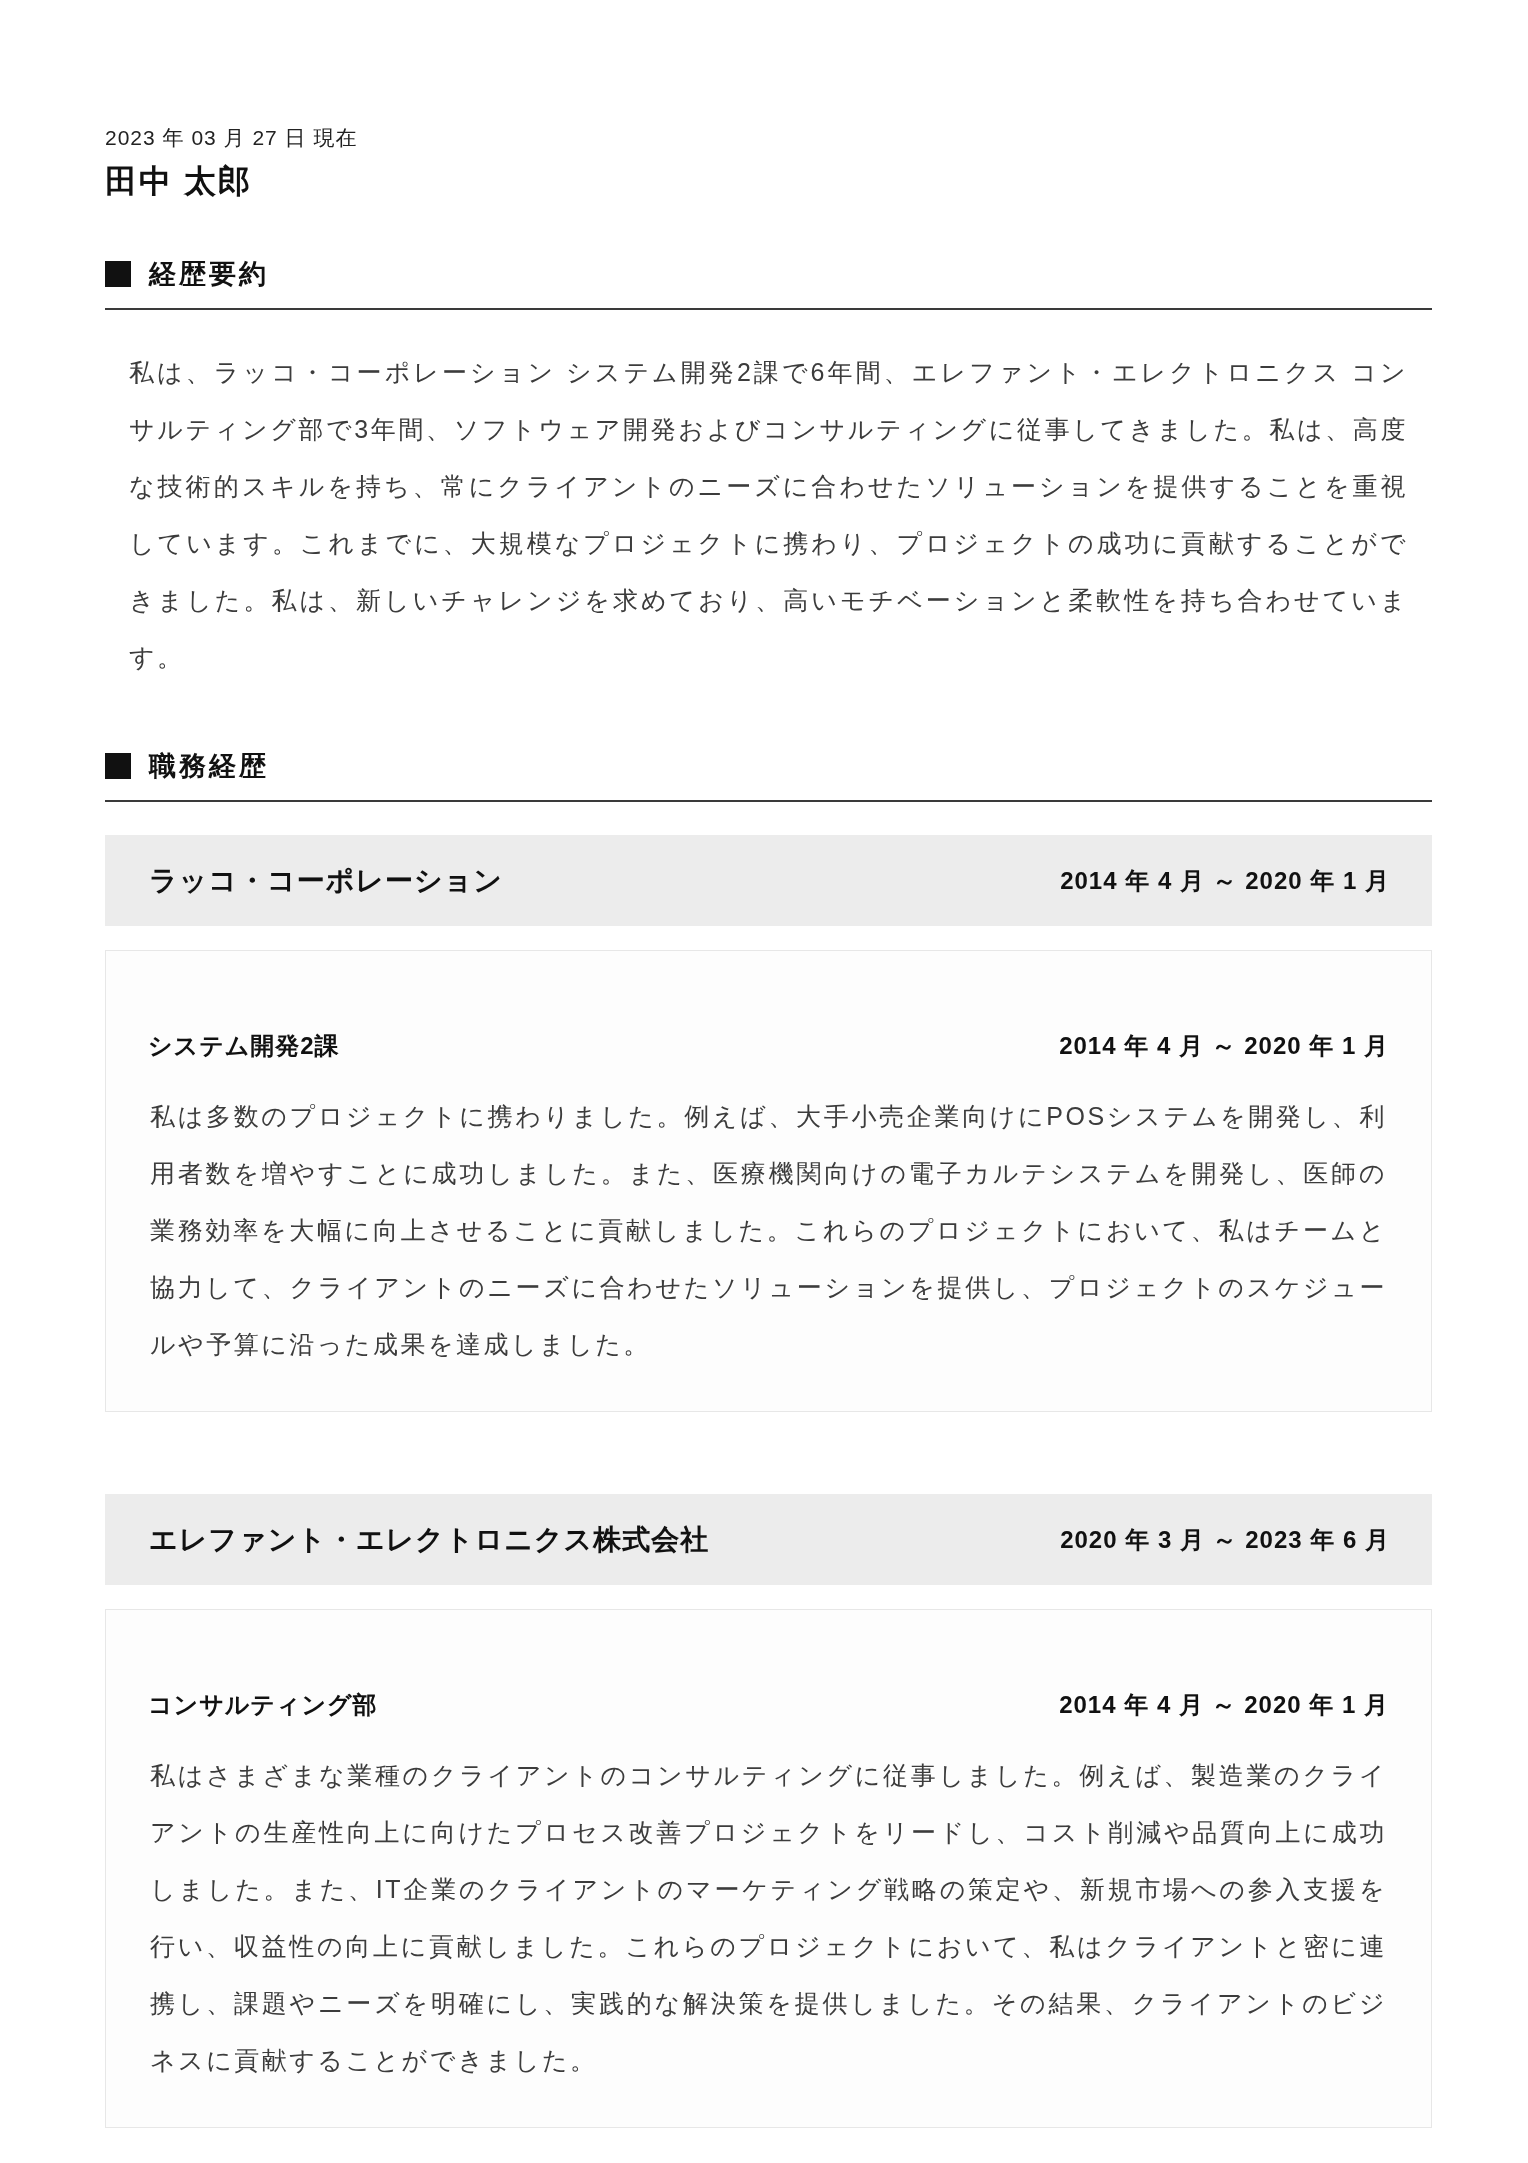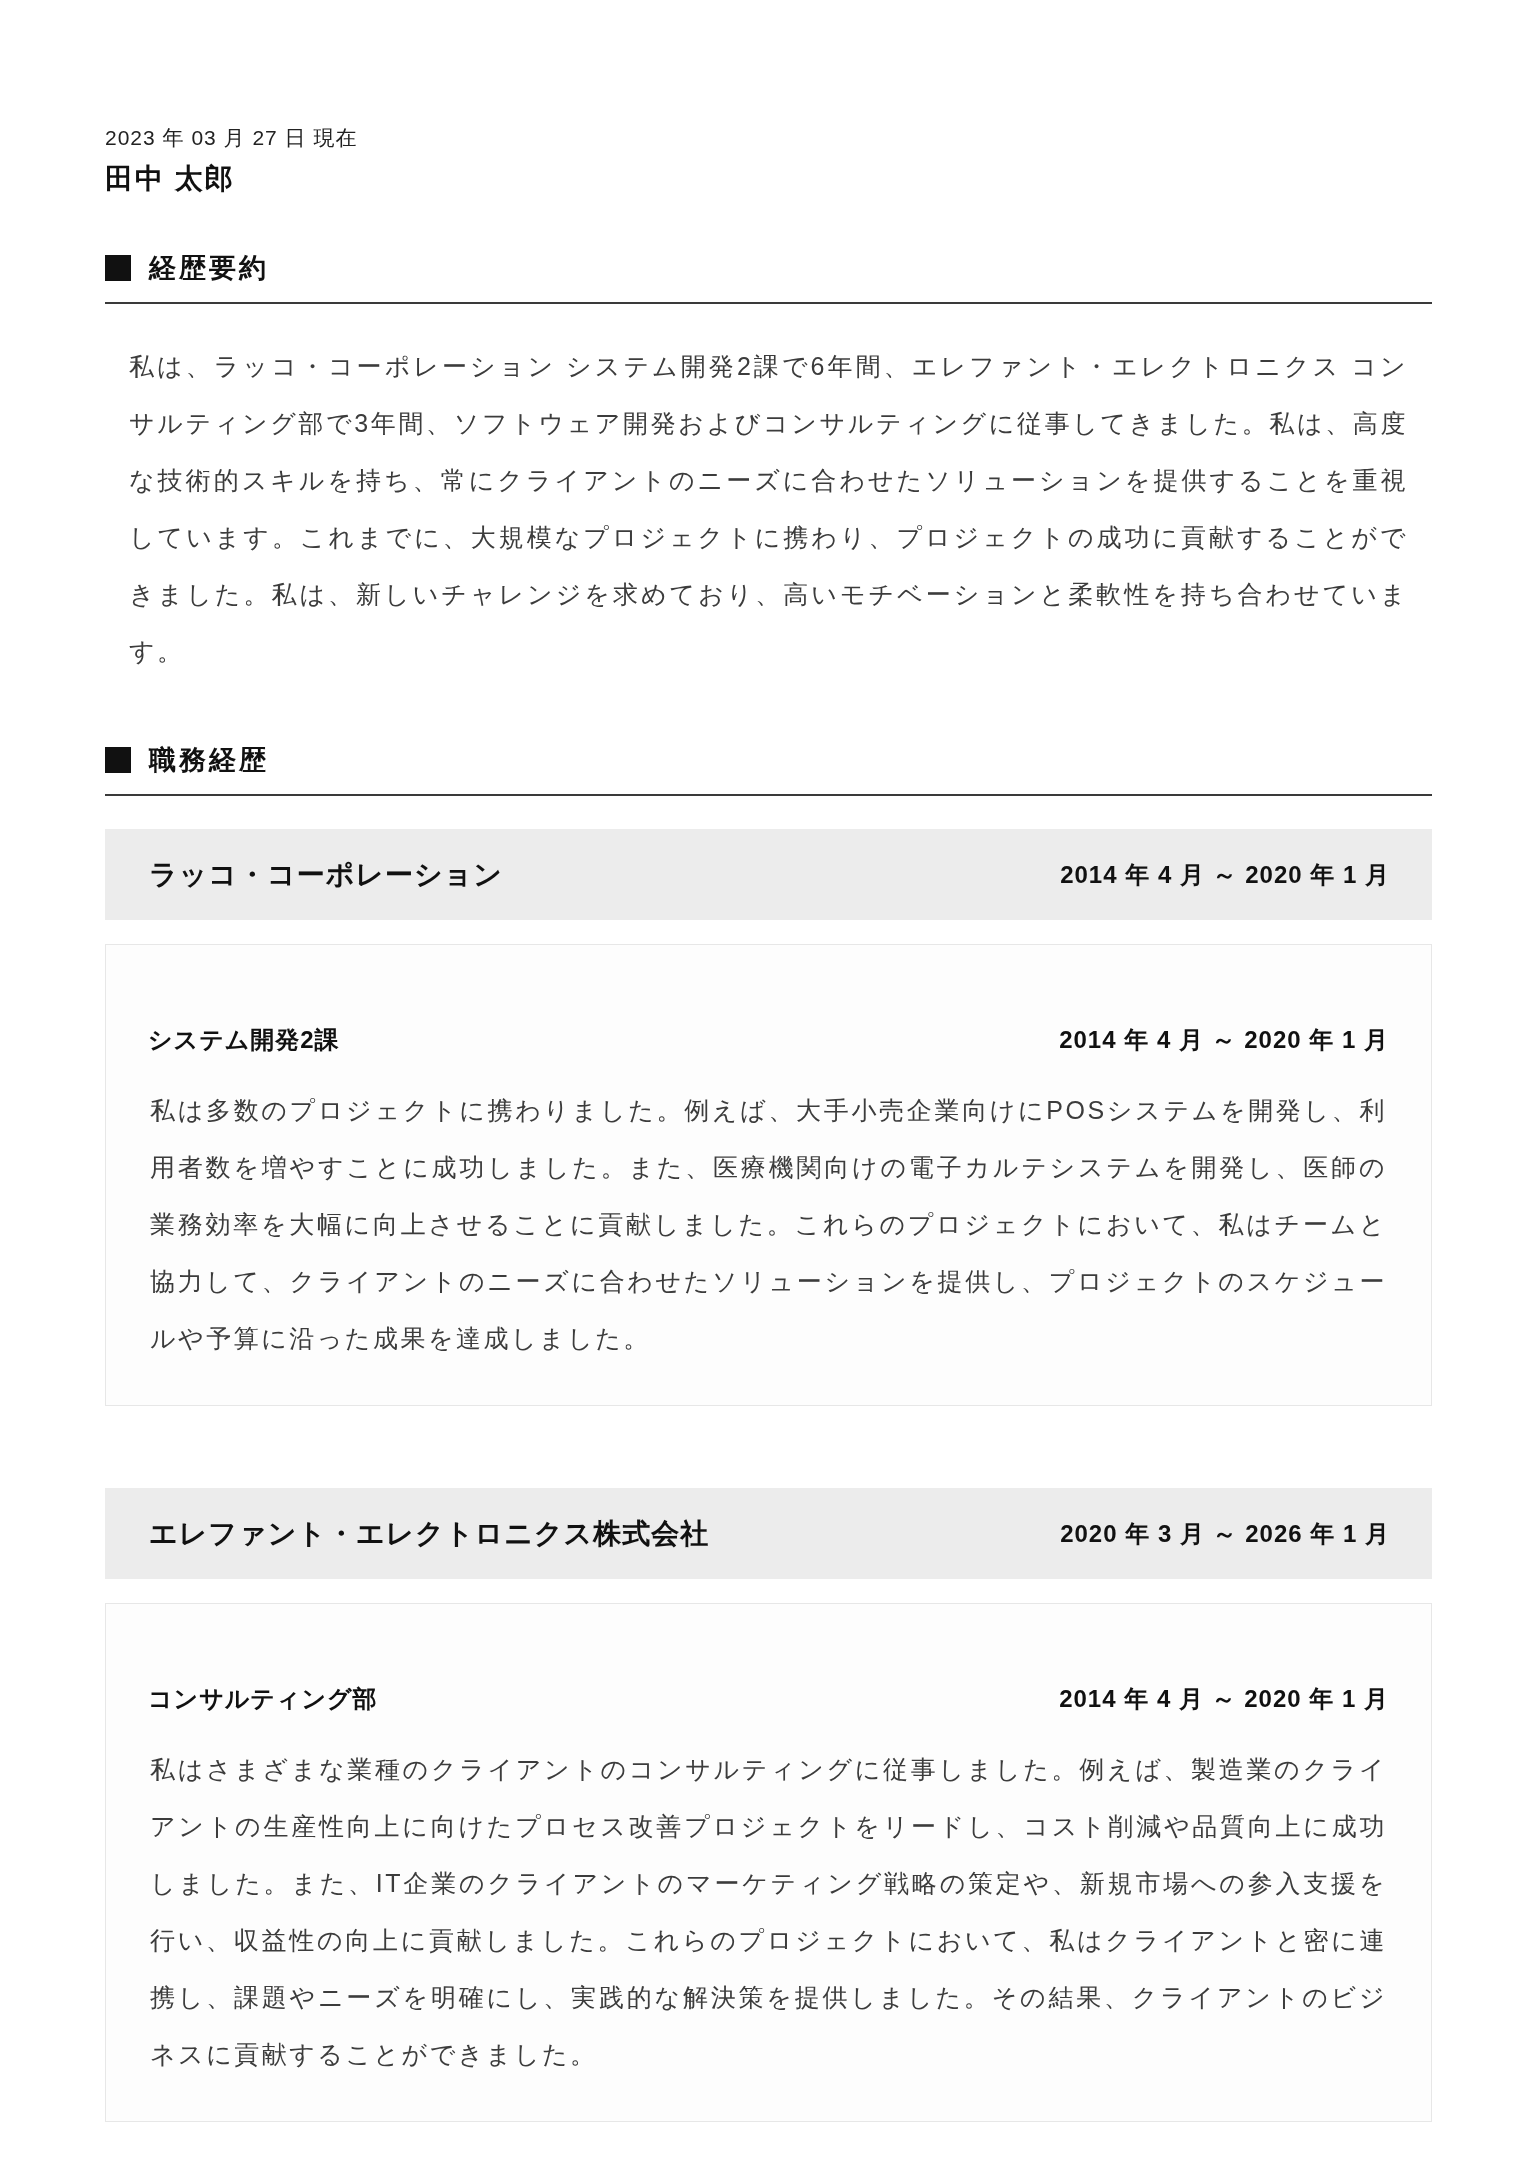--- a/index.html
+++ b/index.html
@@ -33,21 +33,21 @@
     margin-top:46px;
     text-align:left;
   }
   .meta .date{
     font-size:21px;
     color:#222;
     letter-spacing:1px;
   }
   .meta .name{
     margin-top:8px;
-    font-size:28px;
+    font-size:32px;
     font-weight:bold;
     letter-spacing:2px;
     color:#111;
   }
   .section-heading{
     display:flex;
     align-items:center;
     gap:18px;
     border-bottom:2px solid var(--rule);
     padding-bottom:16px;
@@ -161,21 +161,21 @@
         <span class="dept-name">システム開発2課</span>
         <span class="dept-period">2014 年 4 月 ～ 2020 年 1 月</span>
       </div>
       <p class="body-text">私は多数のプロジェクトに携わりました。例えば、大手小売企業向けにPOSシステムを開発し、利用者数を増やすことに成功しました。また、医療機関向けの電子カルテシステムを開発し、医師の業務効率を大幅に向上させることに貢献しました。これらのプロジェクトにおいて、私はチームと協力して、クライアントのニーズに合わせたソリューションを提供し、プロジェクトのスケジュールや予算に沿った成果を達成しました。</p>
     </div>
   </div>
 
   <div class="company-block company-block-2">
     <div class="company-bar">
       <span class="company-name">エレファント・エレクトロニクス株式会社</span>
-      <span class="company-period">2020 年 3 月 ～ 2026 年 1 月</span>
+      <span class="company-period">2020 年 3 月 ～ 2023 年 6 月</span>
     </div>
     <div class="dept-card">
       <div class="dept-row">
         <span class="dept-name">コンサルティング部</span>
         <span class="dept-period">2014 年 4 月 ～ 2020 年 1 月</span>
       </div>
       <p class="body-text">私はさまざまな業種のクライアントのコンサルティングに従事しました。例えば、製造業のクライアントの生産性向上に向けたプロセス改善プロジェクトをリードし、コスト削減や品質向上に成功しました。また、IT企業のクライアントのマーケティング戦略の策定や、新規市場への参入支援を行い、収益性の向上に貢献しました。これらのプロジェクトにおいて、私はクライアントと密に連携し、課題やニーズを明確にし、実践的な解決策を提供しました。その結果、クライアントのビジネスに貢献することができました。</p>
     </div>
   </div>
 

